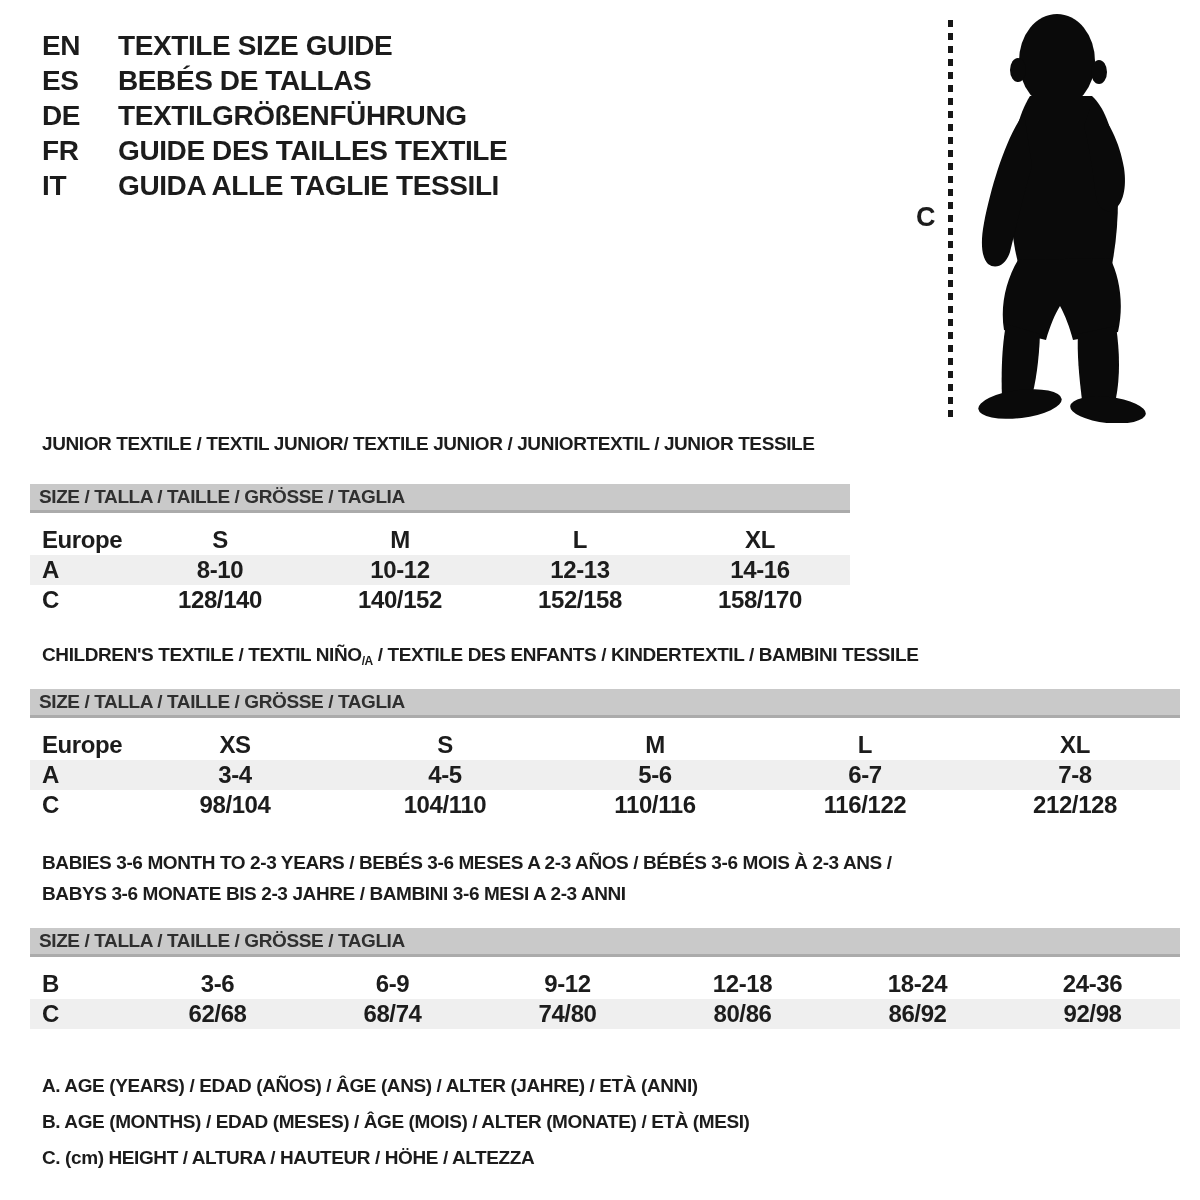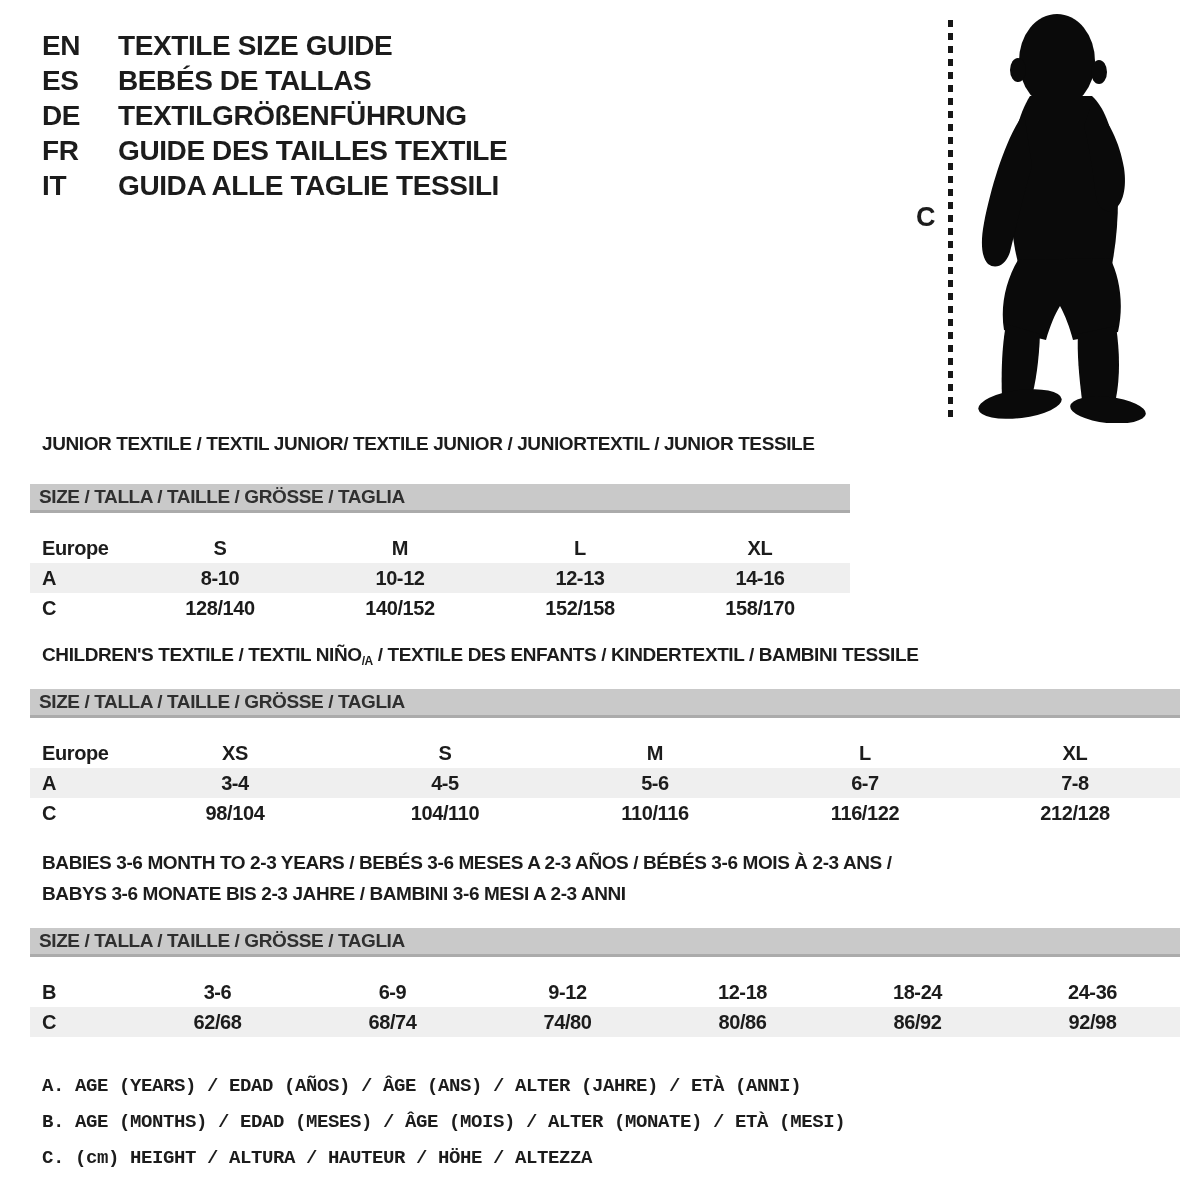--- a/index.html
+++ b/index.html
@@ -31,29 +31,29 @@
   #babies-title { top:847px; line-height:31px; }
 
   
   .size-table { position:absolute; left:30px; }
   #junior-table { top:484px; width:820px; }
   #children-table { top:689px; width:1150px; }
   #babies-table { top:928px; width:1150px; }
   .size-bar {
     height:26px; line-height:26px; background:#c9c9c9;
     border-bottom:3px solid #ababab; padding-left:9px;
-    font-size:19px; color:#2f2f2f; margin-bottom:20px;
+    font-size:19px; color:#2f2f2f; margin-bottom:12px;
   }
-  .t-row { display:flex; height:30px; line-height:30px; font-size:20px; }
+  .t-row { display:flex; height:30px; line-height:30px; font-size:24px; }
   .t-row.shade { background:#efefef; }
   .t-label { width:100px; padding-left:12px; box-sizing:border-box; }
   .t-cell { flex:1; text-align:center; }
 
   
-  .notes { position:absolute; left:42px; top:1068px; font-size:19px;font-family:Liberation Mono, monospace; }
+  .notes { position:absolute; left:42px; top:1068px; font-size:19px; }
   .note-line { height:36px; line-height:36px; white-space:nowrap; }
 </style>
 </head>
 <body>
 
 <div class="page">
 
   <div class="lang-block">
     <div class="lang-row">
       <span class="lang-code">EN</span>

